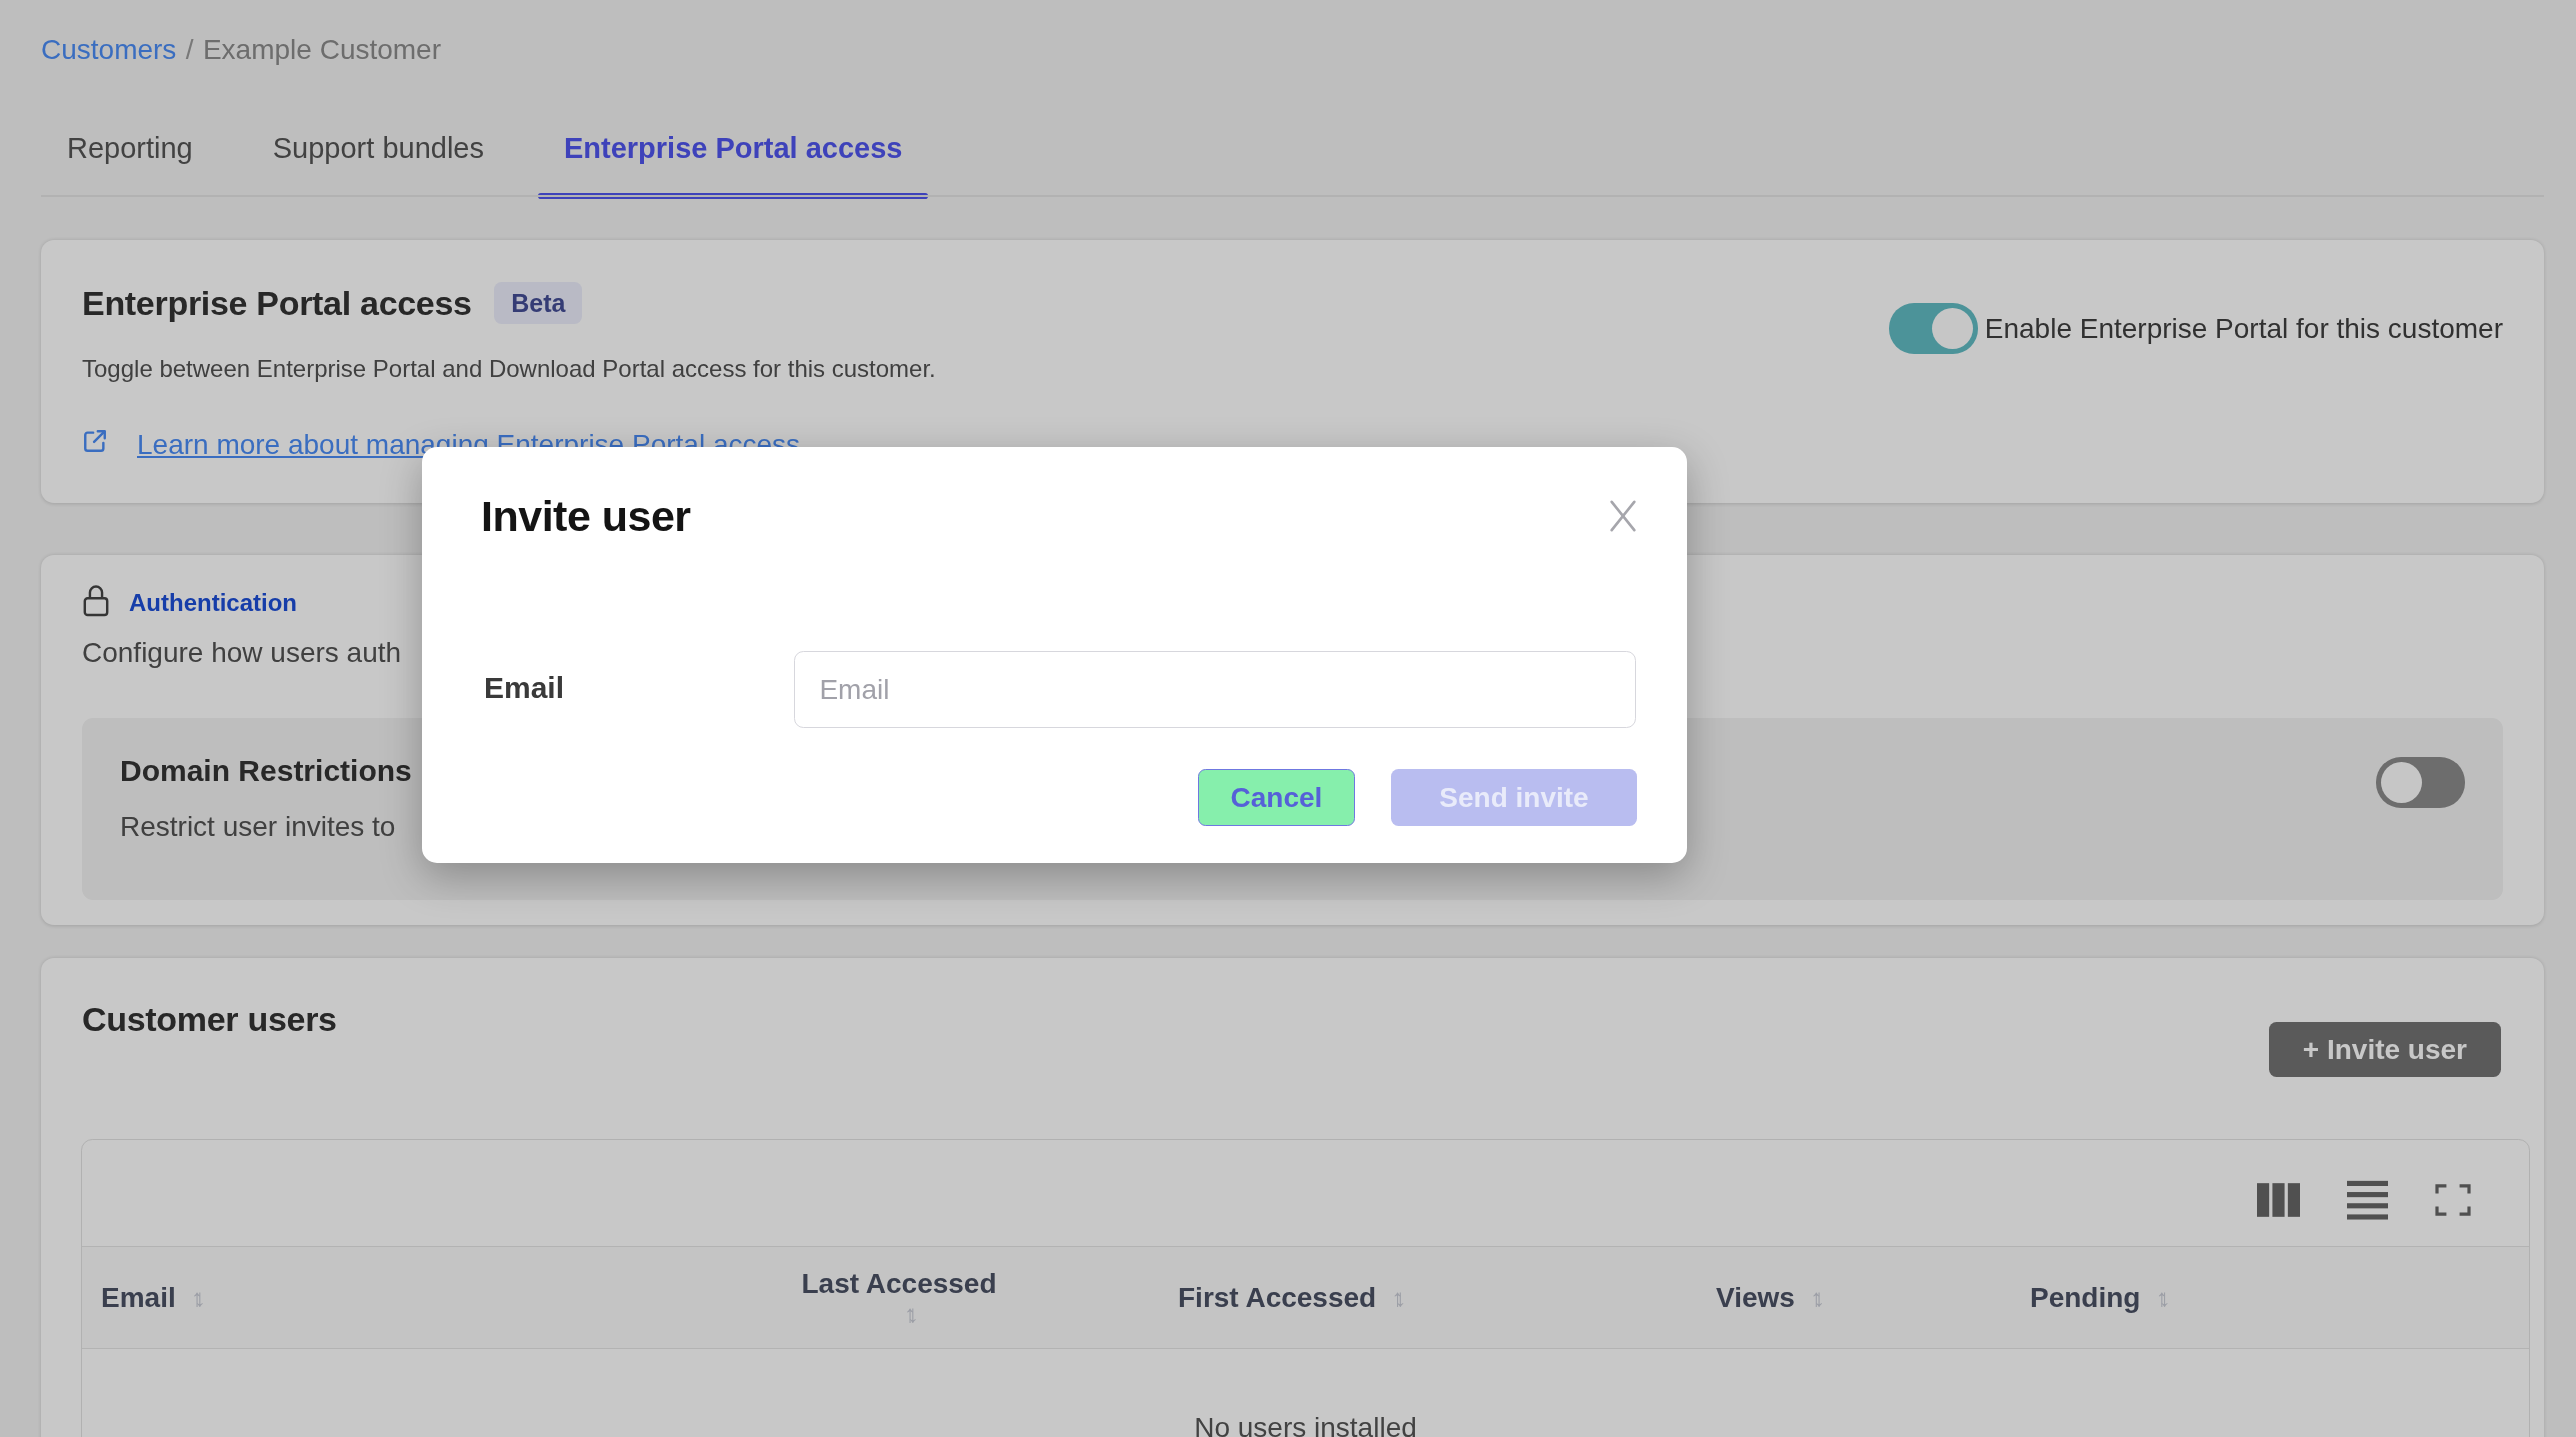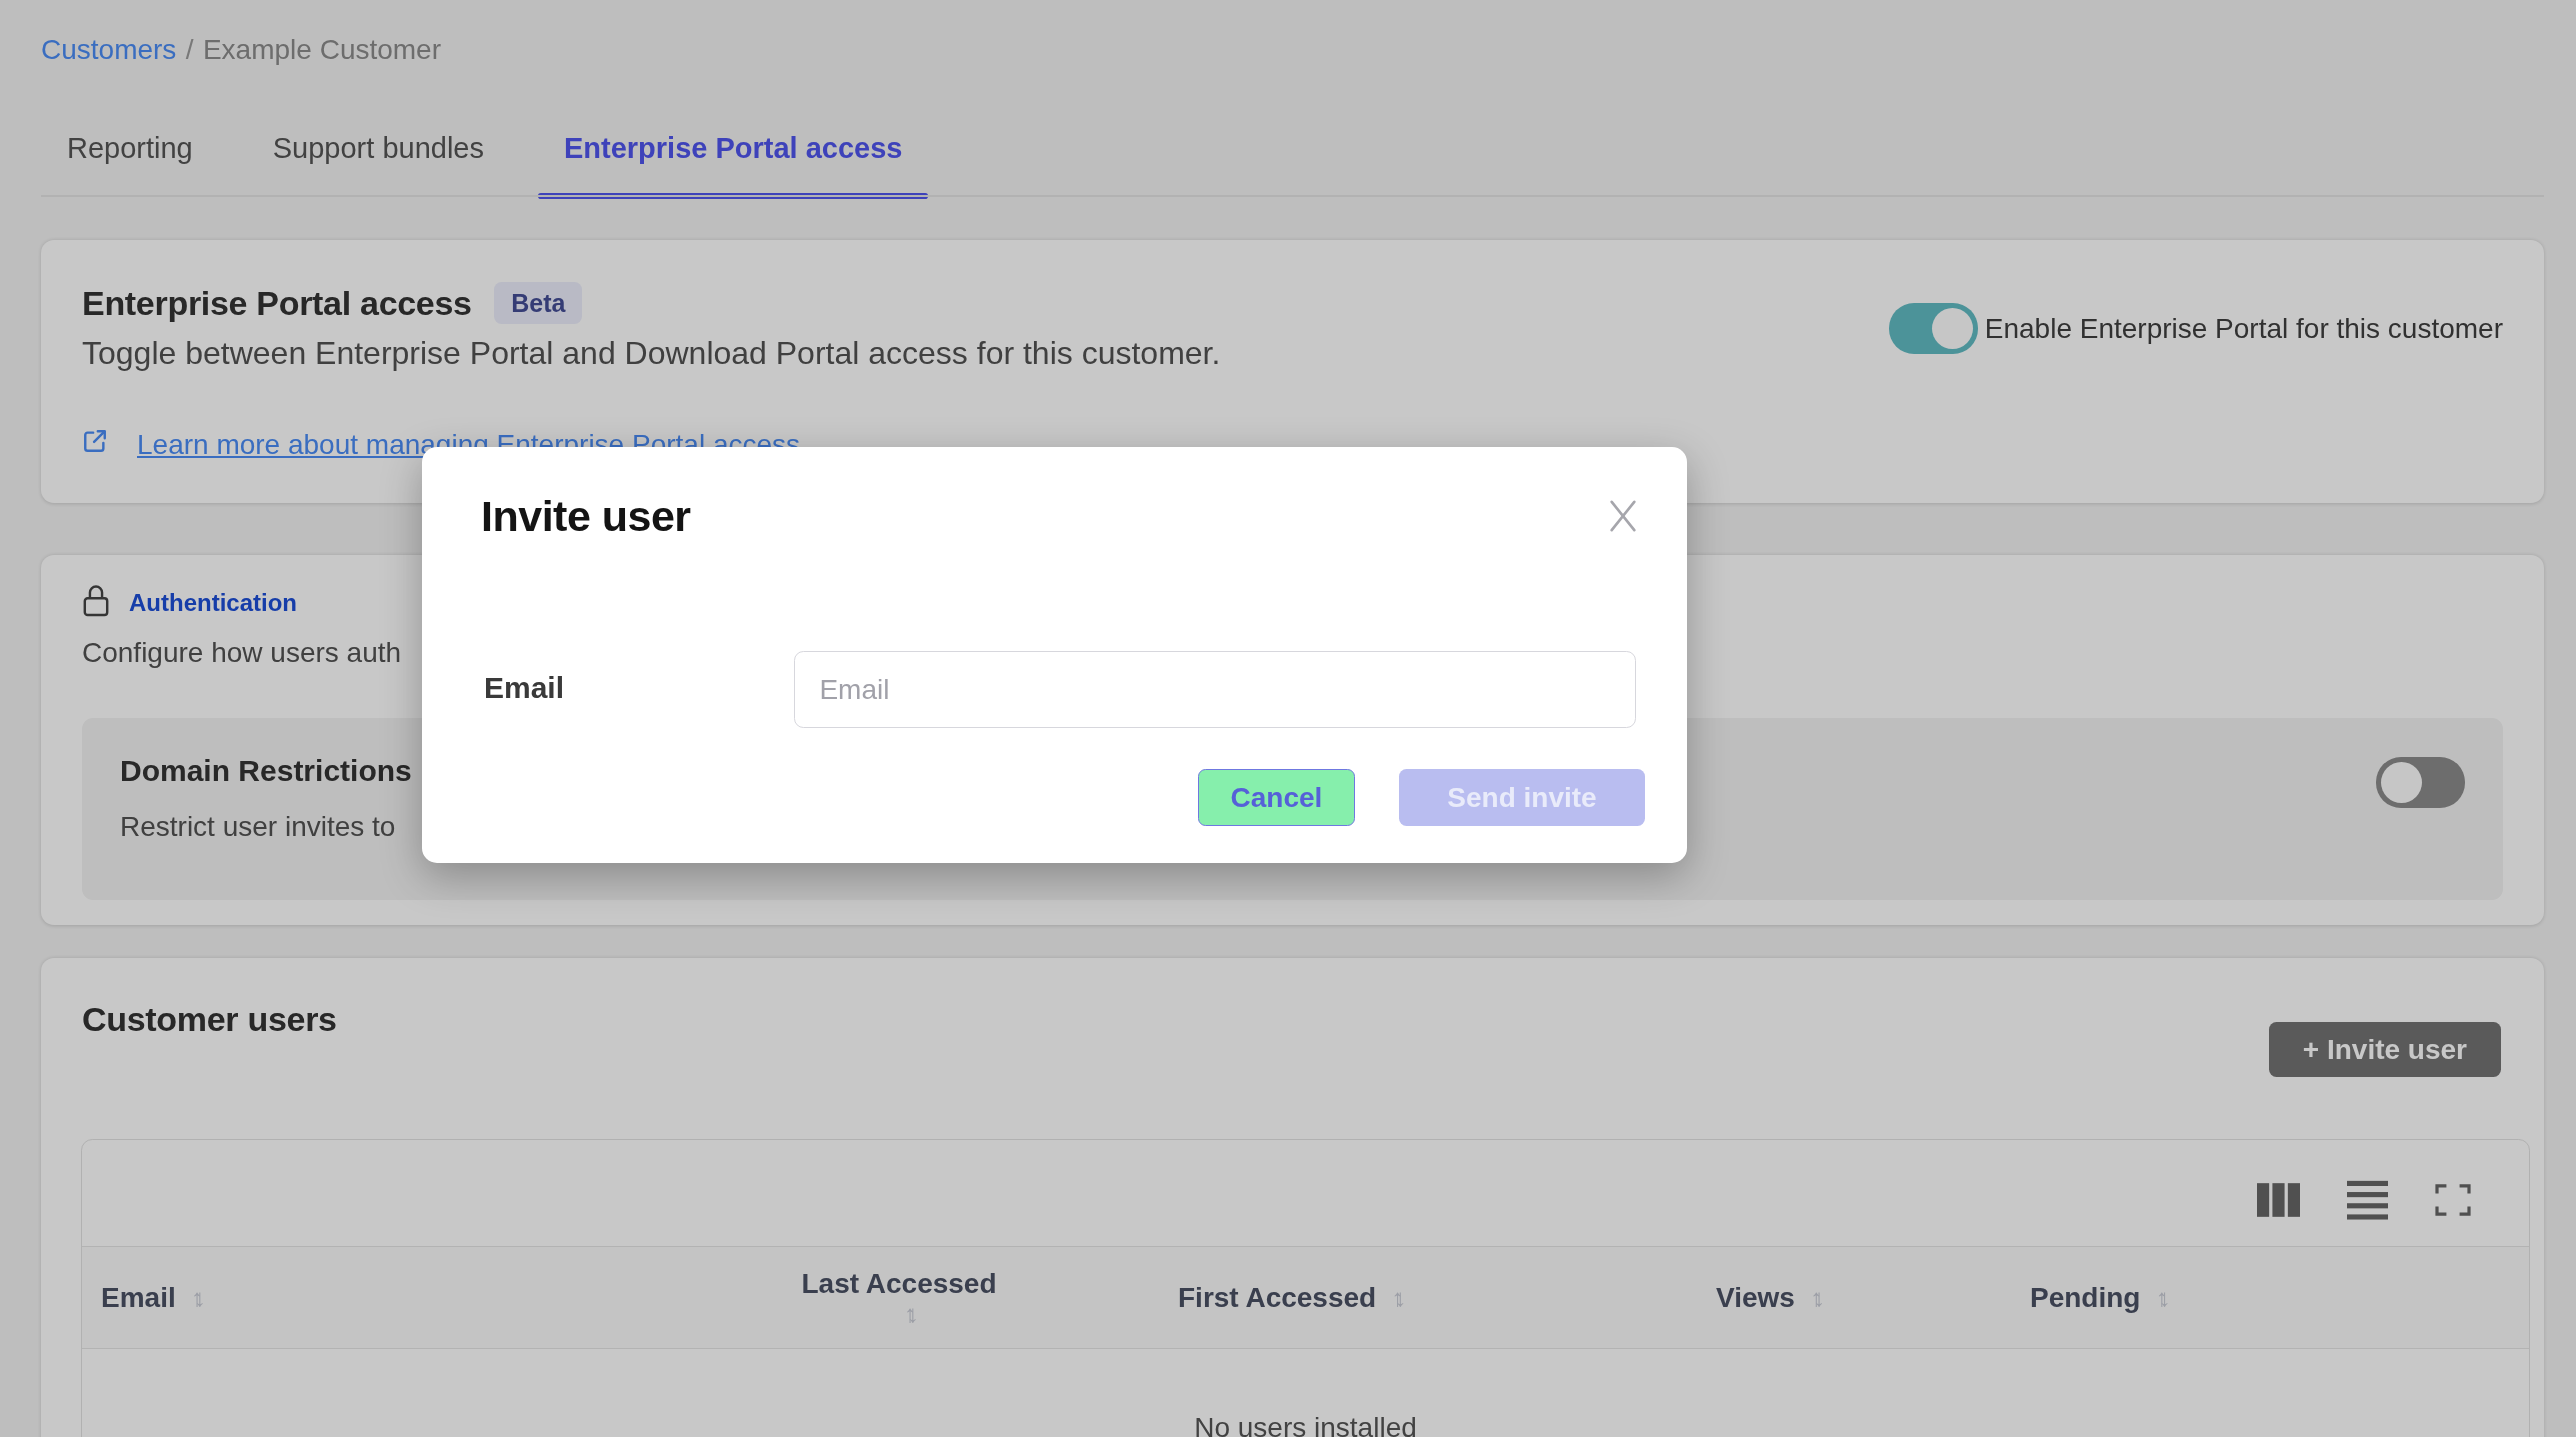--- a/index.html
+++ b/index.html
@@ -23,21 +23,21 @@
   
   .card { position:absolute; left:41px; width:2503px; background:#fff; border-radius:13px; box-shadow:0 0.9px 3.8px rgba(0,0,0,.14); }
   .card-portal { top:240px; height:263px; padding:42px 41px; }
   .card-auth   { top:555px; height:370px; padding:28px 41px; }
   .card-users  { top:958px; height:526px; padding:42px 41px; }
 
   .title-row { display:flex; align-items:center; gap:22.5px; }
   h2.sec-title { font-size:34px; font-weight:bold; color:#333; letter-spacing:-0.3px; }
   h3.sec-title { font-size:24px; font-weight:bold; color:#1d4ed8; }
   .badge { background:#eceefc; color:#444d96; font-size:25px; font-weight:bold; padding:6.6px 17px; border-radius:7.5px; }
-  .desc { margin-top:11px; font-size:32px; color:#525252; }
+  .desc { margin-top:31px; font-size:24px; color:#525252; }
 
   .link-row { position:absolute; left:41px; top:188px; display:flex; align-items:center; gap:29px; font-size:28px; color:#4a8cf5; text-decoration:underline; cursor:pointer; white-space:nowrap; }
 
   .toggle-row { position:absolute; right:41px; top:63px; display:flex; align-items:center; gap:7px; }
   .toggle-label { font-size:28px; color:#3f3f3f; }
 
   .switch { position:relative; width:89px; height:51px; border-radius:25px; cursor:pointer; flex:0 0 auto; }
   .switch.on  { background:#62bcc4; }
   .switch.off { background:#8b8b8b; }
   .switch .knob { position:absolute; top:4.7px; width:41px; height:41px; border-radius:50%; background:#fdfdfd; }
@@ -71,21 +71,21 @@
   
   .overlay { position:absolute; inset:0; background:rgba(0,0,0,0.215); z-index:50; }
   .modal { position:absolute; left:422px; top:447px; width:1265px; height:416px; background:#fff; border-radius:15px; box-shadow:0 13px 41px rgba(0,0,0,.28); z-index:60; }
   .modal-title { position:absolute; left:59px; top:45px; font-size:43px; font-weight:bold; color:#141414; letter-spacing:-0.5px; }
   .modal-close { position:absolute; right:43px; top:47px; width:43px; height:43px; background:none; border:none; cursor:pointer; line-height:0; }
   .field-label { position:absolute; left:62px; top:224px; font-size:30px; font-weight:bold; color:#3a3a3a; }
   .email-input { position:absolute; left:372px; top:204px; width:842px; height:77px; border:1.9px solid #d7d7dd; border-radius:9.4px; font-size:28px; padding:0 24.4px; color:#333; font-family:inherit; outline:none; background:#fff; }
   .email-input::placeholder { color:#a1a1a9; }
   .btn { position:absolute; top:322px; height:57px; border-radius:7.5px; font-size:28px; font-weight:bold; font-family:inherit; cursor:pointer; }
   .btn-cancel { right:332px; width:157px; background:#86efac; border:1.9px solid #6f78e0; color:#5660d8; }
-  .btn-send { right:42px; width:246px; background:#b9bdf0; border:none; color:#e9ebfa; cursor:default; }
+  .btn-send { right:50px; width:246px; background:#b9bdf0; border:none; color:#e9ebfa; cursor:default; }
 </style>
 </head>
 <body>
 
 <div class="page">
 
   <nav class="breadcrumb">
     <a>Customers</a><span class="sep">/</span><span>Example Customer</span>
   </nav>
 

